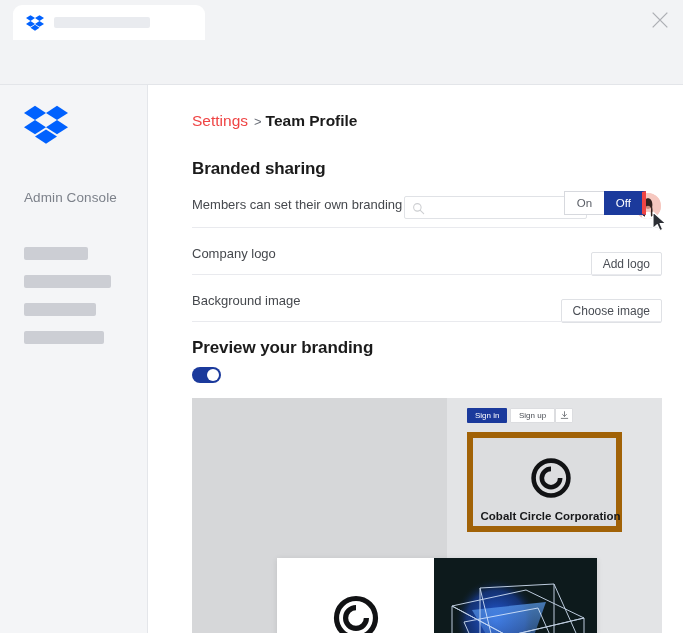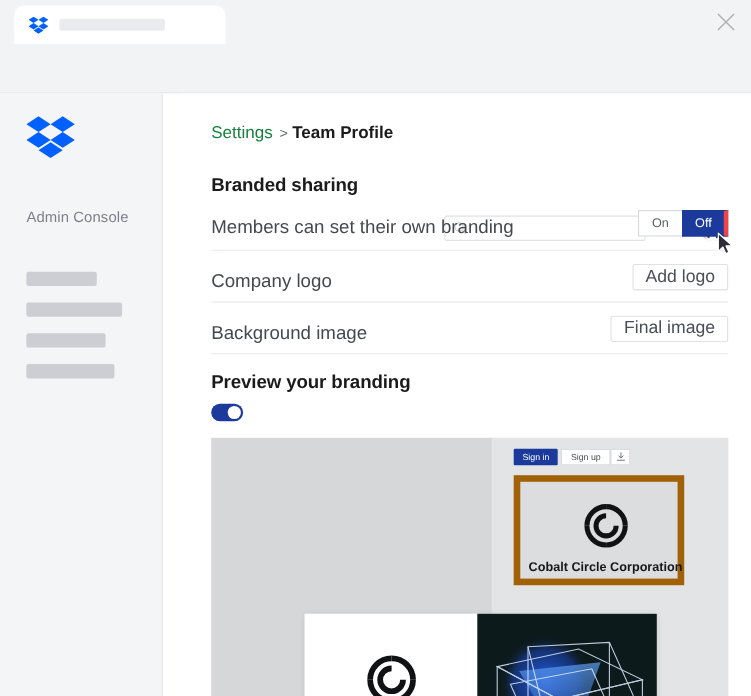--- a/index.html
+++ b/index.html
@@ -52,21 +52,21 @@
   .skel { position: absolute; left: 24px; background: #ccced4; border-radius: 2px; height: 13px; }
   .skel-1 { top: 162px; width: 64px; }
   .skel-2 { top: 190px; width: 87px; }
   .skel-3 { top: 218px; width: 72px; }
   .skel-4 { top: 246px; width: 80px; }
 
   
   .main { position: absolute; left: 165px; top: 0; width: 518px; height: 548px; background: #fff; }
 
   .crumb-row { position: absolute; left: 27px; top: 27px; display: flex; align-items: baseline; }
-  .crumb-parent { font-size: 15.5px; color: #15803d; }
+  .crumb-parent { font-size: 15.5px; color: #ef4444; }
   .crumb-sep { font-size: 13px; color: #6a6f78; margin: 0 4px 0 6px; }
   .crumb-current { font-size: 15.5px; color: #1b1b1b; font-weight: 700; }
 
   .search-box {
     position: absolute; left: 239px; top: 111px; width: 183px; height: 23px;
     border: 1px solid #e0e2e6; background: #fff; border-radius: 2px;
   }
   .search-icon { position: absolute; left: 247px; top: 116px; width: 13px; height: 13px; opacity: .38; }
   .bell-icon { position: absolute; left: 439px; top: 112px; width: 18px; height: 20px; opacity: .45; }
   .avatar {
@@ -77,41 +77,41 @@
   .section-title {
     position: absolute; left: 27px; font-size: 17px; font-weight: 700; color: #1b1b1b; letter-spacing: -.1px;
   }
   .title-branded { top: 74px; }
   .title-preview { top: 253px; }
 
   .setting-row { position: absolute; left: 27px; width: 470px; }
   .row-1 { top: 106px; }
   .row-2 { top: 155px; }
   .row-3 { top: 202px; }
-  .row-label { position: absolute; left: 0; top: 6px; font-size: 17px; color: #45484d; }
+  .row-label { position: absolute; left: 0; top: 6px; font-size: 13px; color: #45484d; }
   .hr { position: absolute; left: 27px; width: 470px; height: 1px; background: #e9eaee; }
   .hr-1 { top: 142px; }
   .hr-2 { top: 189px; }
   .hr-3 { top: 236px; }
 
   
-  .segmented { position: absolute; right: 0; top: 0; display: flex; height: 24px; }
+  .segmented { position: absolute; right: 16px; top: 0; display: flex; height: 24px; }
   .seg {
     min-width: 40px; padding: 0 11px; height: 24px;
     display: flex; align-items: center; justify-content: center;
     font-size: 11.5px; border: 1px solid #d7d9de; border-right: none;
   }
   .seg:last-child { border-right: 4px solid #ef4444; }
   .seg-off-state { background: #ffffff; color: #5a5e66; }
   .seg-on-state { background: #1b3a9c; color: #ffffff; border-color: #1b3a9c; }
 
   .ghost-btn {
-    position: absolute; right: 0; top: 0; height: 24px; padding: 0 11px;
-    display: flex; align-items: center; justify-content: center;
-    font-size: 16px; color: #4a4e55; background: #fff;
+    position: absolute; right: 0; top: 12px; height: 24px; padding: 0 11px;
+    display: flex; align-items: center; justify-content: center;
+    font-size: 12px; color: #4a4e55; background: #fff;
     border: 1px solid #dfe1e5; border-radius: 2px; margin-left: 24px;
   }
 
   
   .toggle-row { position: absolute; left: 27px; top: 282px; display: flex; align-items: center; }
   .toggle {
     width: 29px; height: 16px; border-radius: 9px; background: #1b3a9c; position: relative; flex: 0 0 29px;
   }
   .toggle-knob { position: absolute; right: 2px; top: 2px; width: 12px; height: 12px; border-radius: 50%; background: #fff; }
   .toggle-label { margin-left: 10px; font-size: 12.5px; color: #3d4046; }
@@ -275,21 +275,21 @@
     <div class="hr hr-1"></div>
 
     <div class="setting-row row-2">
       <div class="row-label">Company logo</div>
       <div class="ghost-btn">Add logo</div>
     </div>
     <div class="hr hr-2"></div>
 
     <div class="setting-row row-3">
       <div class="row-label">Background image</div>
-      <div class="ghost-btn">Final image</div>
+      <div class="ghost-btn">Choose image</div>
     </div>
     <div class="hr hr-3"></div>
 
     <div class="section-title title-preview">Preview your branding</div>
 
     <div class="toggle-row">
       <div class="toggle">
         <div class="toggle-knob"></div>
       </div>
     </div>

